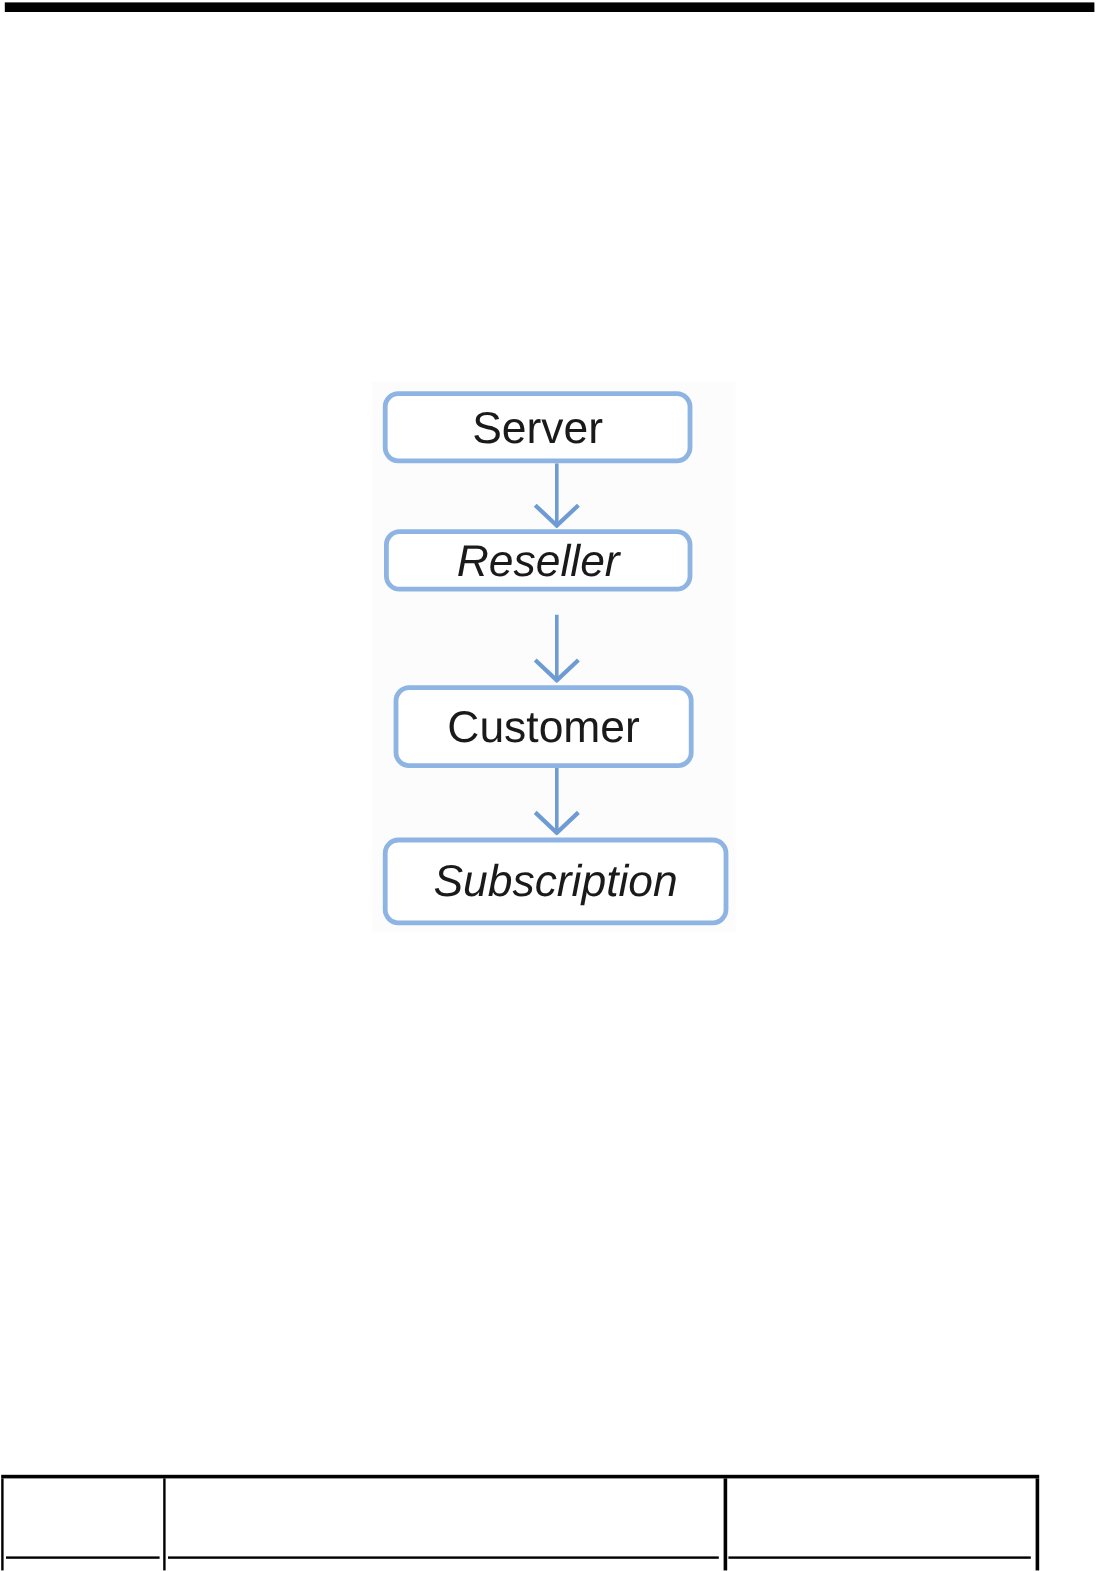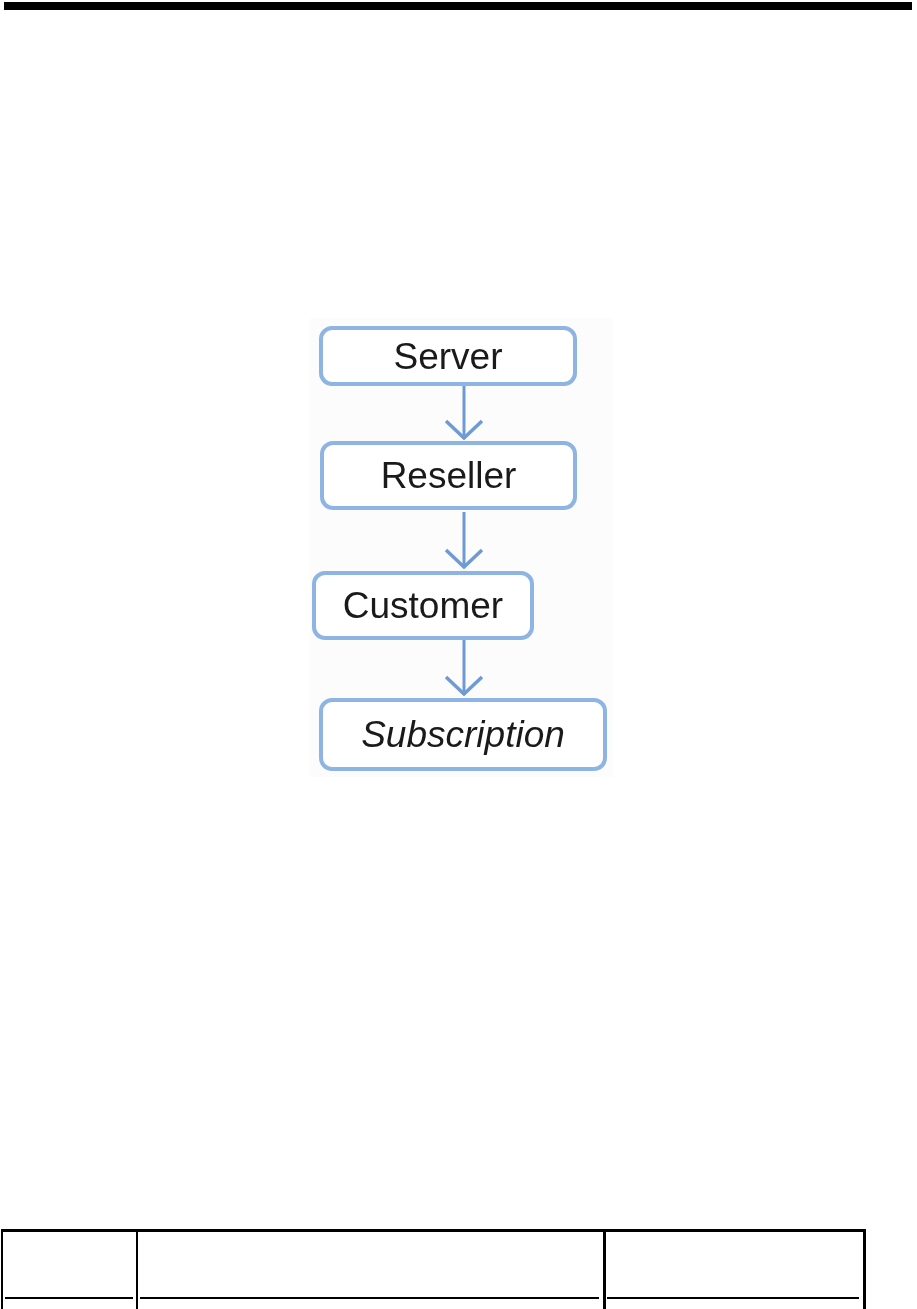--- a/index.html
+++ b/index.html
@@ -31,22 +31,22 @@
     border-radius: 13px;
     display: flex;
     align-items: center;
     justify-content: center;
     color: #1a1a1a;
     font-size: 37px;
     line-height: 1;
     white-space: nowrap;
   }
   .node-server       { left: 319px; top: 326px; width: 258px; height: 60px; }
-  .node-reseller     { left: 320px; top: 441px; width: 257px; height: 69px; }
-  .node-customer     { left: 312px; top: 571px; width: 222px; height: 69px; }
+  .node-reseller     { left: 320px; top: 441px; width: 257px; height: 52px; font-style: italic; }
+  .node-customer     { left: 328px; top: 571px; width: 250px; height: 69px; }
   .node-subscription { left: 319px; top: 698px; width: 288px; height: 73px; font-style: italic; }
   .arrow {
     position: absolute;
     left: 442px;
     width: 44px;
     display: block;
   }
   .arrow-1 { top: 386px; height: 54px; }
   .arrow-2 { top: 512px; height: 57px; }
   .arrow-3 { top: 640px; height: 56px; }

